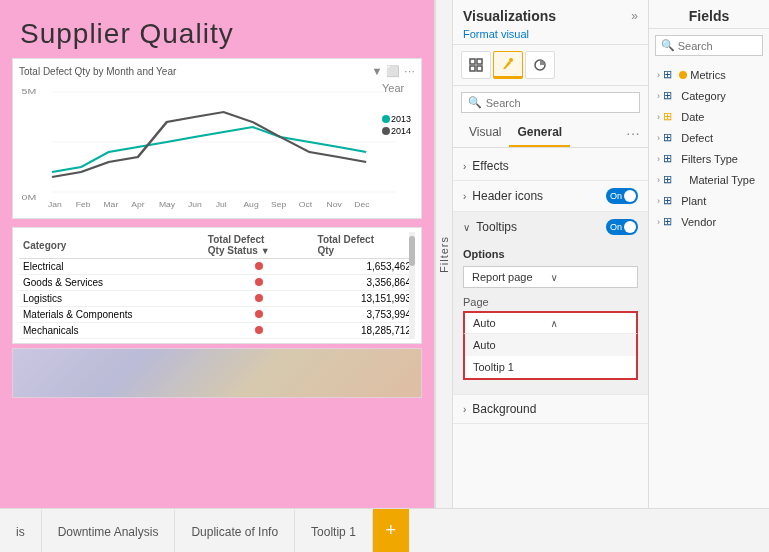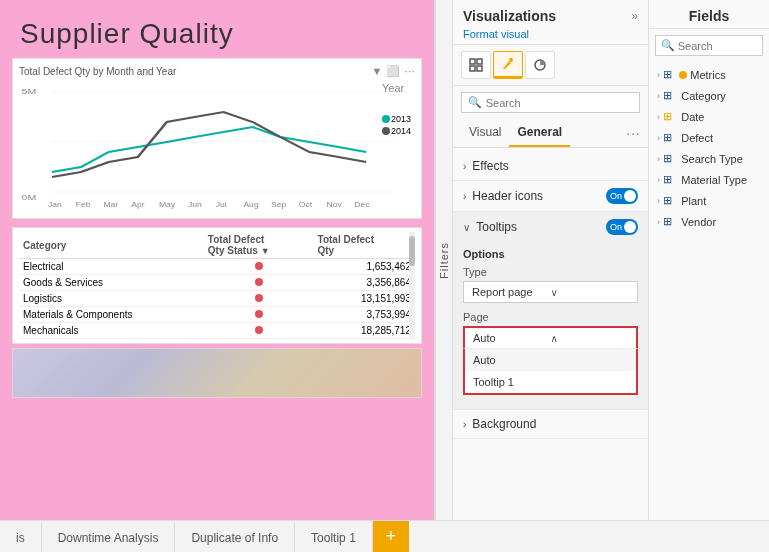--- a/index.html
+++ b/index.html
@@ -101,21 +101,21 @@
     .fields-search-icon { font-size: 11px; color: #888; margin-right: 3px; }
     .fields-search input { border: none; outline: none; font-size: 11px; color: #888; width: 100%; background: transparent; }
     .fields-list { flex: 1; overflow-y: auto; padding: 2px 0; }
     .field-item { display: flex; align-items: center; padding: 4px 8px; font-size: 11px; color: #333; cursor: pointer; }
     .field-item-icon { margin-right: 5px; font-size: 11px; }
     .field-item-icon.table { color: #258; }
     .field-item-icon.date { color: #f0a800; }
     .field-item-chevron { margin-right: 3px; color: #888; font-size: 9px; }
 
     
-    .bottom-tabs { height: 32px; background: #f3f3f3; border-top: 1px solid #ddd; display: flex; align-items: stretch; }
+    .bottom-tabs { height: 44px; background: #f3f3f3; border-top: 1px solid #ddd; display: flex; align-items: stretch; }
     .page-tab { padding: 0 16px; display: flex; align-items: center; font-size: 12px; color: #555; cursor: pointer; border-right: 1px solid #ddd; border-top: 2px solid transparent; white-space: nowrap; }
     .add-tab { width: 36px; display: flex; align-items: center; justify-content: center; background: #f0a800; color: #fff; font-size: 18px; cursor: pointer; }
 
     
     ::-webkit-scrollbar { width: 5px; }
     ::-webkit-scrollbar-track { background: #f0f0f0; }
     ::-webkit-scrollbar-thumb { background: #bbb; border-radius: 3px; }
   </style>
 </head>
 <body>
@@ -299,21 +299,20 @@
           <div class="toggle-pill">
             <span class="toggle-pill-label">On</span>
             <div class="knob"></div>
           </div>
         </div>
 
         <div class="options-section">
           <div class="options-title">Options</div>
 
           <div class="field-row">
-            <div class="field-label">Type</div>
             <div class="select-box">
               <span>Report page</span>
               <span class="select-chevron">∨</span>
             </div>
           </div>
 
           <div class="field-row">
             <div class="field-label">Page</div>
             <div class="select-box page-dropdown page-dropdown-open">
               <span>Auto</span>
@@ -362,26 +361,26 @@
       <span style="margin-left:4px;">Date</span>
     </div>
         <div class="field-item">
       <span class="field-item-chevron">›</span>
       <span class="field-item-icon table">⊞</span>
       <span style="margin-left:4px;">Defect</span>
     </div>
         <div class="field-item">
       <span class="field-item-chevron">›</span>
       <span class="field-item-icon table">⊞</span>
-      <span style="margin-left:4px;">Search Type</span>
-    </div>
-        <div class="field-item">
-      <span class="field-item-chevron">›</span>
-      <span class="field-item-icon table">⊞</span>
-      <span style="margin-left:4px;">Material Type</span>
+      <span style="margin-left:4px;">Filters Type</span>
+    </div>
+        <div class="field-item">
+      <span class="field-item-chevron">›</span>
+      <span class="field-item-icon table">⊞</span>
+      <span style="margin-left:12px;">Material Type</span>
     </div>
         <div class="field-item">
       <span class="field-item-chevron">›</span>
       <span class="field-item-icon table">⊞</span>
       <span style="margin-left:4px;">Plant</span>
     </div>
         <div class="field-item">
       <span class="field-item-chevron">›</span>
       <span class="field-item-icon table">⊞</span>
       <span style="margin-left:4px;">Vendor</span>

